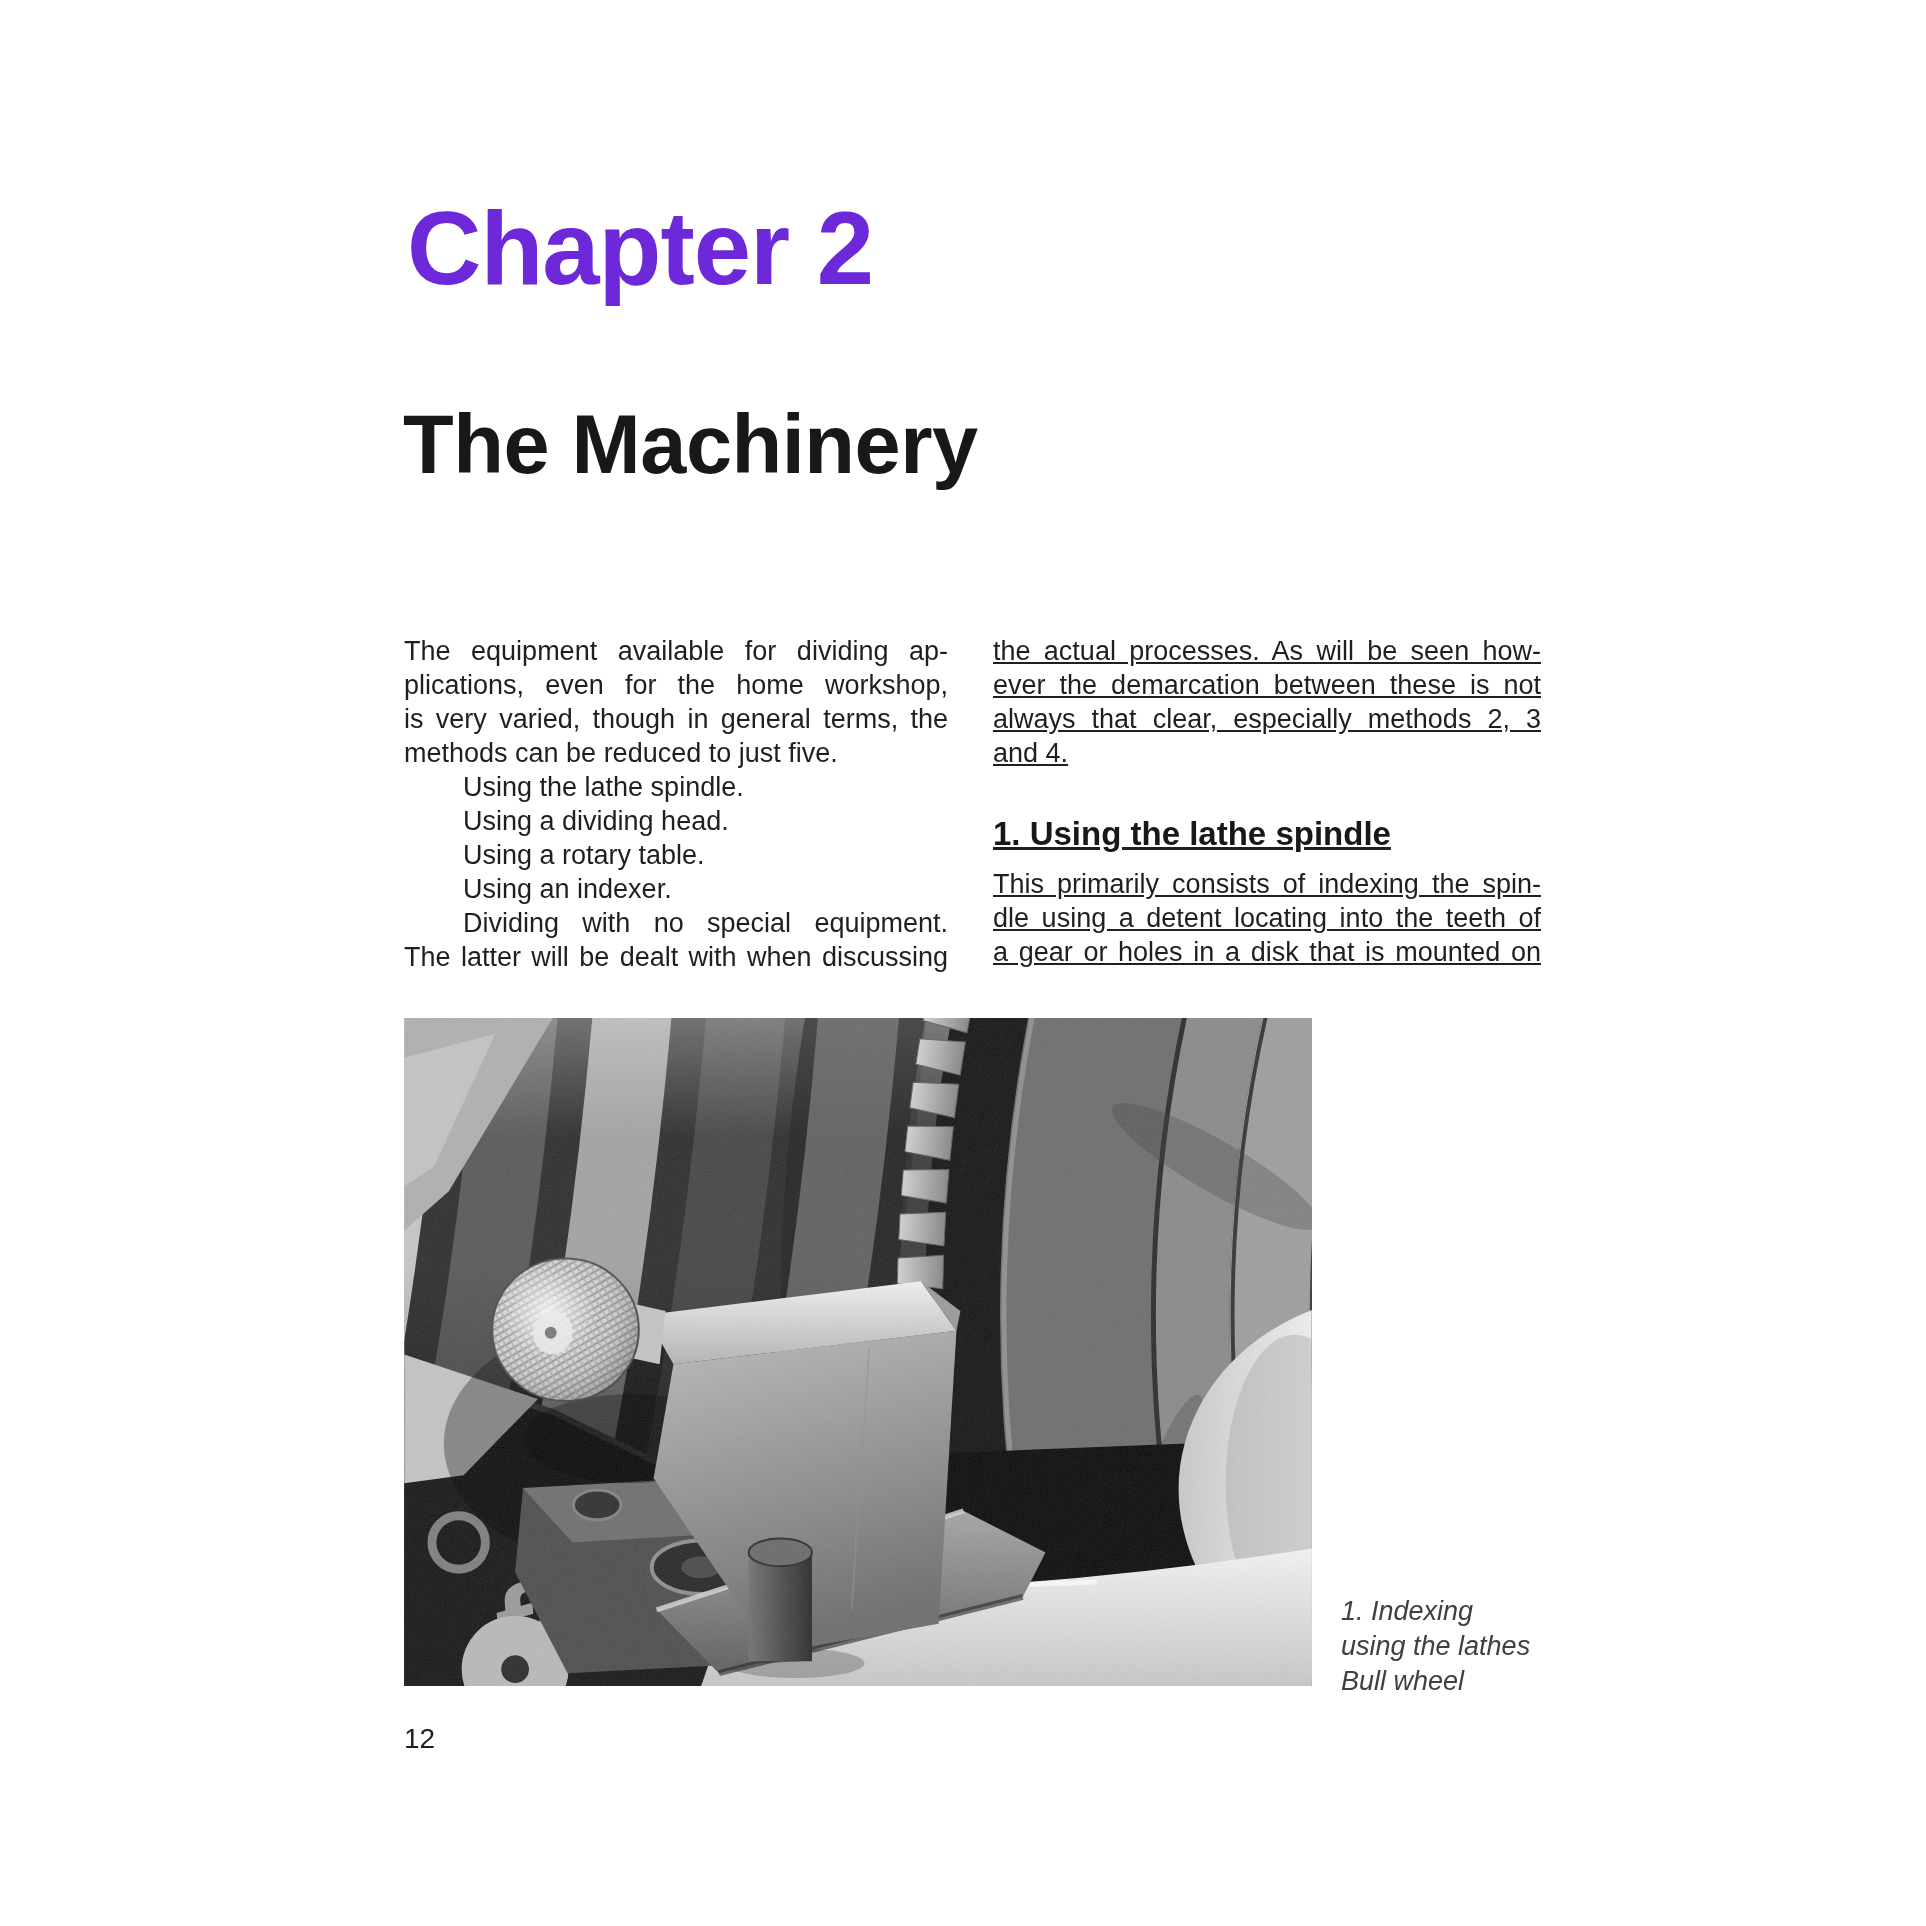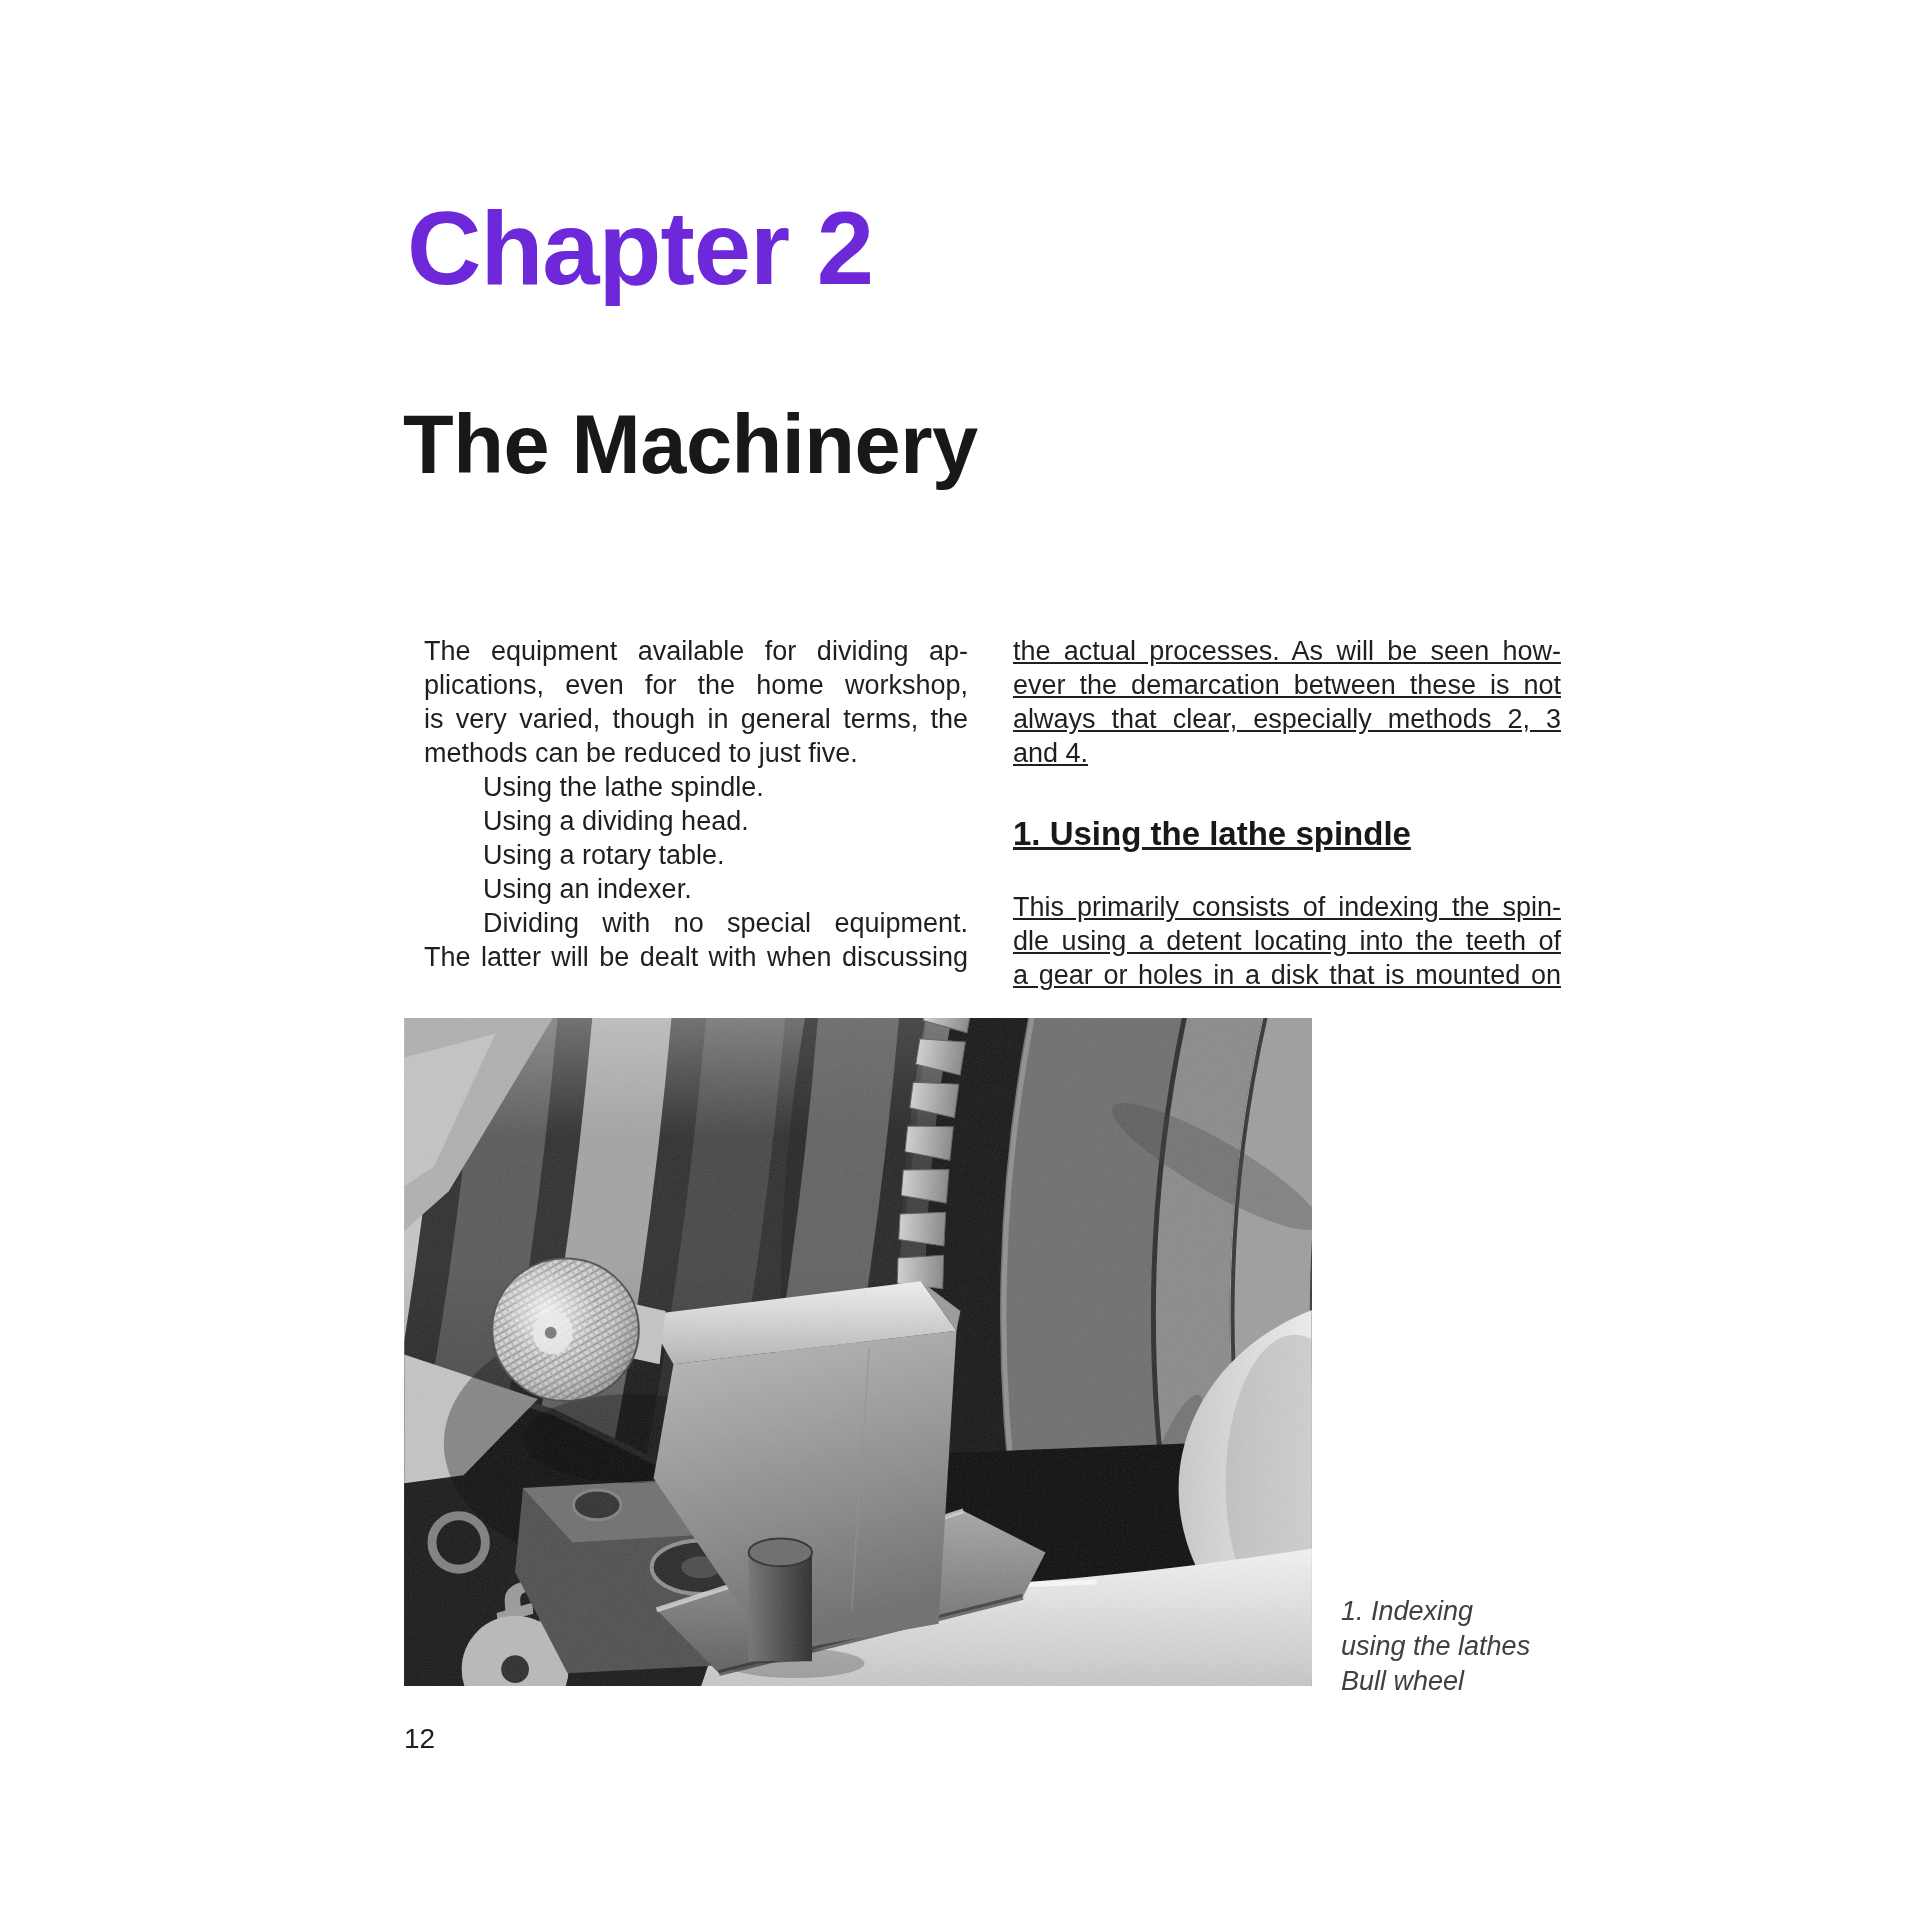--- a/index.html
+++ b/index.html
@@ -9,31 +9,31 @@
   }
   .chapter-label{
     position:absolute;left:407px;top:197px;margin:0;
     font-size:103px;font-weight:bold;line-height:1;letter-spacing:-1px;color:#6d28d9;white-space:nowrap;
   }
   .chapter-title{
     position:absolute;left:403px;top:403px;margin:0;
     font-size:83px;font-weight:bold;line-height:1;letter-spacing:-0.5px;color:#181818;white-space:nowrap;
   }
   .cols{
-    position:absolute;left:424px;top:634px;width:1137px;
+    position:absolute;left:404px;top:634px;width:1137px;
     display:flex;gap:45px;
   }
   .col{font-size:27px;line-height:34px;color:#1f1f1f;}
   .col.left{width:544px;}
   .col.right{width:548px;text-decoration:underline;}
   .ln{text-align:justify;}
   .jl{text-align-last:justify;}
   .ind{padding-left:59px;}
   .section-heading{
-    margin:44px 0 36px 0;font-size:33px;font-weight:bold;line-height:40px;color:#181818;
+    margin:44px 0 13px 0;font-size:33px;font-weight:bold;line-height:40px;color:#181818;
   }
   .photo{
     position:absolute;left:404px;top:1018px;width:908px;height:668px;
   }
   .caption{
     position:absolute;left:1341px;top:1594px;width:228px;
     font-size:27px;line-height:35px;font-style:italic;color:#404040;
   }
   .page-number{
     position:absolute;left:404px;top:1723px;font-size:28px;color:#1f1f1f;

